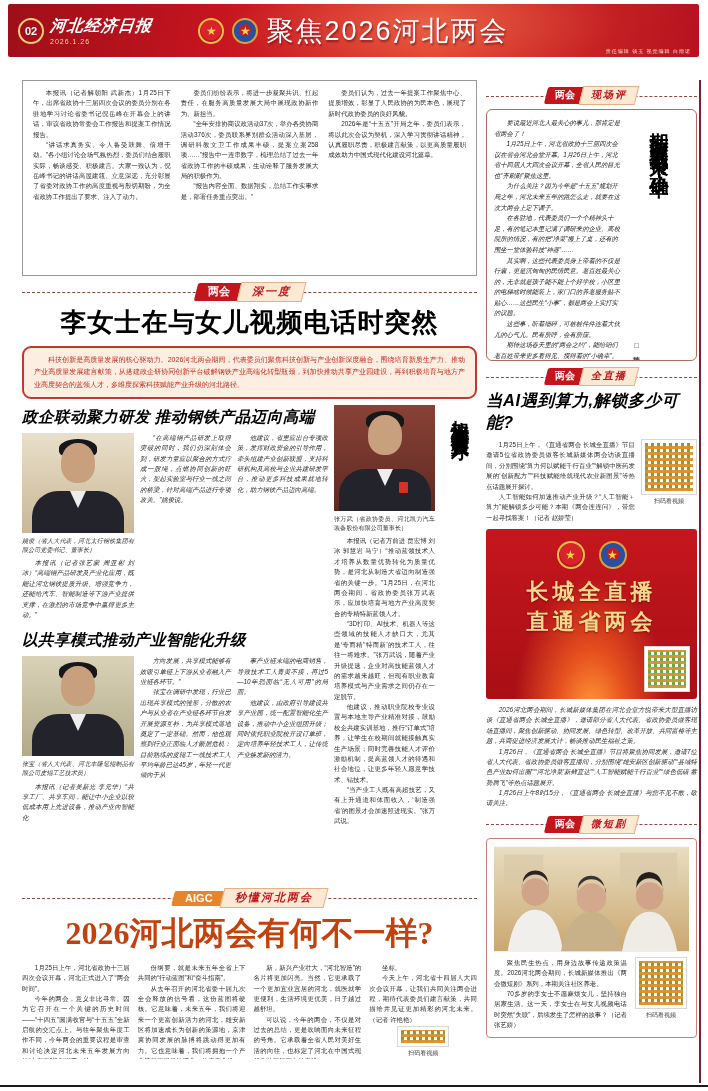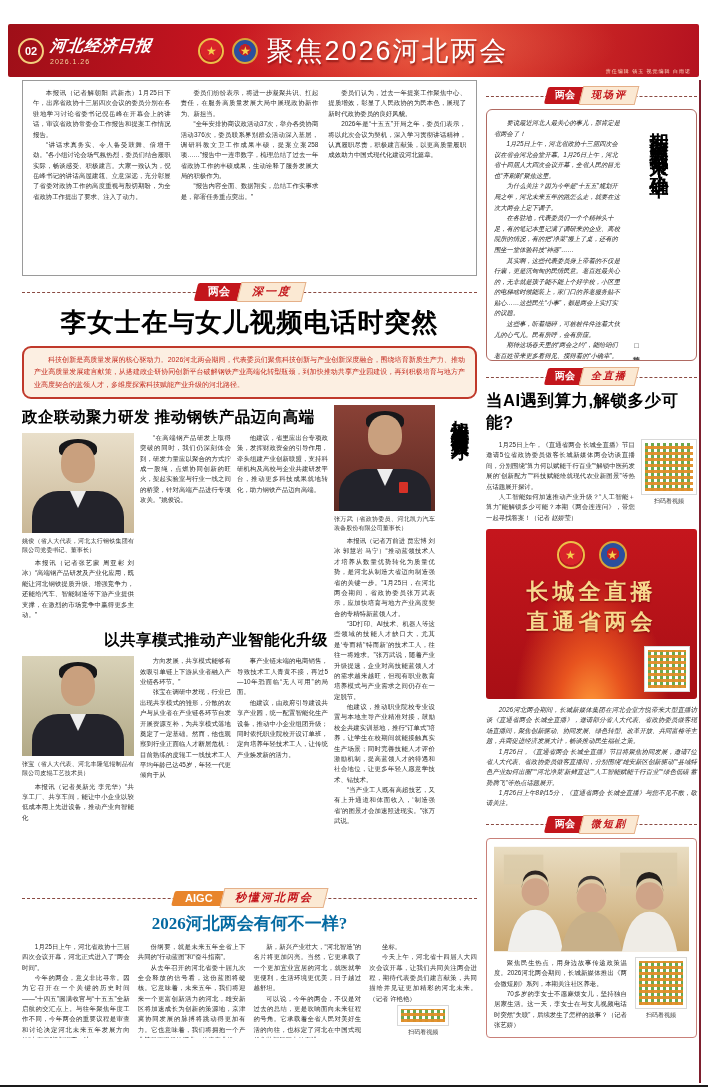--- a/index.html
+++ b/index.html
@@ -1,19 +1,19 @@
 <!DOCTYPE html>
 <html><head>
 <meta charset="utf-8">
 <style>
   html,body{margin:0;padding:0;background:#fff;}
   .page{position:relative;width:708px;height:1091px;background:#fff;overflow:hidden;
         font-family:"Liberation Sans",sans-serif;color:#222;}
   
-  .banner{position:absolute;left:8px;right:9px;top:24px;height:53px;border-radius:2px;
+  .banner{position:absolute;left:8px;right:9px;top:4px;height:53px;border-radius:2px;
     background:linear-gradient(100deg,#9e0f18 0%,#c51420 30%,#e23a28 62%,#b41220 100%);
     display:flex;align-items:center;overflow:hidden;}
   .banner::after{content:"";position:absolute;left:30%;top:-40px;width:420px;height:120px;
     background:radial-gradient(ellipse at center,rgba(255,210,160,.25),transparent 65%);}
   .banner-left{display:flex;align-items:center;gap:6px;padding-left:10px;z-index:2;}
   .pagenum{width:22px;height:22px;border:2px solid #f3cf7d;border-radius:50%;color:#fff;
     font-size:11px;font-weight:700;display:flex;align-items:center;justify-content:center;}
   .paper-name{color:#fff;font-family:"Liberation Serif",serif;font-style:italic;
     font-weight:900;font-size:16px;letter-spacing:1px;transform:skewX(-6deg);}
   .paper-date{color:#f3d9a0;font-size:7px;margin-top:1px;letter-spacing:1px;}
@@ -61,21 +61,21 @@
     padding:1px 12px 2px;transform:skewX(-14deg);margin-left:-3px;letter-spacing:2px;z-index:1;}
   .tab-sub>span{display:inline-block;transform:skewX(14deg);}
   .tab-orange{background:#e8852c;}
   .tab-sm .tab-main,.tab-sm .tab-sub{font-size:10px;padding:1px 9px 2px;}
   
   .dd-headline{text-align:center;font-family:"Liberation Serif",serif;font-weight:900;
     font-size:26px;color:#000;margin:2px 0 6px;letter-spacing:1px;}
   .lede-box{border:2px solid #c0392b;border-radius:9px;background:#fcefe2;color:#c22a1e;
     font-size:7px;line-height:1.75;text-align:justify;padding:6px 10px;margin-bottom:6px;}
   .dd-grid{display:flex;gap:6px;height:478px;overflow:hidden;}
-  .dd-left{width:306px;flex:0 0 auto;}
+  .dd-left{width:306px;flex:0 0 auto;font-style:italic;}
   .dd-mid{width:101px;flex:0 0 auto;overflow:hidden;}
   .dd-vert{flex:1;display:flex;justify-content:center;}
   .sub-head{font-weight:900;font-size:15.5px;color:#000;margin:2px 0 5px;letter-spacing:.5px;}
   .art-row{display:flex;gap:6px;}
   .pcol{width:112px;flex:0 0 auto;}
   .tcol{flex:1;min-width:0;}
   .caption{font-size:6.1px;line-height:1.5;color:#333;margin:3px 0 4px;text-align:justify;}
   .vert-head{writing-mode:vertical-rl;font-family:"Liberation Serif",serif;font-weight:900;
     font-size:18px;letter-spacing:2px;line-height:1.1;height:258px;color:#000;}
   
@@ -99,41 +99,41 @@
       repeating-linear-gradient(90deg,#6aa84f 0 3px,#fff 3px 6px);}
   .qr-cap{font-size:6px;color:#444;text-align:center;margin-top:3px;text-indent:0;}
   
   .review-box{border:1px solid #b06a62;border-radius:6px;padding:8px 7px;display:flex;gap:5px;
     height:252px;box-sizing:border-box;overflow:hidden;margin-bottom:2px;}
   .review-text{flex:1;min-width:0;font-size:6.3px;line-height:1.68;}
   .review-right{width:60px;flex:0 0 auto;display:flex;justify-content:center;position:relative;}
   .review-head{writing-mode:vertical-rl;font-family:"Liberation Serif",serif;font-weight:900;
     font-size:19px;letter-spacing:3px;line-height:1.25;height:232px;color:#000;}
   .review-author{position:absolute;left:2px;bottom:2px;writing-mode:vertical-rl;font-size:7.5px;color:#333;}
-  .live-head{font-weight:900;font-size:16.5px;color:#000;margin:3px 0 6px;letter-spacing:.5px;}
+  .live-head{font-weight:900;font-size:16.5px;color:#000;margin:3px 0 6px;letter-spacing:.5px;font-style:italic;}
   .live-row{display:flex;gap:6px;margin-bottom:6px;}
   .live-txt{flex:1;min-width:0;}
   .qr-block{width:56px;flex:0 0 auto;display:flex;flex-direction:column;align-items:center;}
   
   .poster{position:relative;height:170px;border-radius:3px;overflow:hidden;margin-bottom:6px;
     background:radial-gradient(ellipse at 50% 108%,#ff9d3a 0%,#e8541f 22%,transparent 52%),
                linear-gradient(180deg,#c5161d,#a80f15);}
   .poster-emblems{display:flex;justify-content:center;gap:14px;padding-top:12px;}
   .poster-emblems .emblem{width:28px;height:28px;}
   .poster-title{color:#f7d98e;font-weight:900;font-size:22px;letter-spacing:4px;
     text-align:center;line-height:1.35;margin-top:8px;text-shadow:0 1px 2px rgba(90,0,0,.6);}
   .poster-qr{position:absolute;right:8px;bottom:8px;width:44px;height:44px;}
   
   .drama-box{border:1.5px solid #c98079;border-radius:4px;padding:7px;box-sizing:border-box;}
   .drama-head{text-align:center;font-weight:900;font-size:14.5px;color:#000;margin:0 0 6px;}
   .group-photo{width:100%;height:106px;display:block;margin-bottom:6px;}
   .drama-row{display:flex;gap:6px;}
   
   .aigc-headline{text-align:center;font-family:"Liberation Serif",serif;font-weight:900;
-    font-size:17px;color:#0369a1;margin:2px 0 7px;}
+    font-size:32px;color:#c2410c;margin:2px 0 7px;}
   .aigc-cols{display:flex;gap:8px;height:96px;overflow:hidden;}
   .aigc-cols>div{flex:1;min-width:0;}
   .aigc-last{display:flex;flex-direction:column;}
   .aigc-last .qr{align-self:center;margin-top:2px;}
 </style>
 </head>
 <body>
 
 <div class="page">
 
@@ -203,21 +203,21 @@
               </div>
             </div>
             <div class="tcol body-txt">
               <p>“在高端钢产品研发上取得突破的同时，我们仍深刻体会到，研发力量应以聚合的方式拧成一股绳，点燃协同创新的旺火，架起实验室与行业一线之间的桥梁，针对高端产品进行专项攻关。”姚俊说。</p>
             </div>
             <div class="tcol body-txt">
               <p>他建议，省里应出台专项政策，发挥财政资金的引导作用，牵头组建产业创新联盟，支持科研机构及高校与企业共建研发平台，推动更多科技成果就地转化，助力钢铁产品迈向高端。</p>
             </div>
           </div>
 
-          <h3 class="sub-head" style="margin-top:10px;text-align:right;">以共享模式推动产业智能化升级</h3>
+          <h3 class="sub-head" style="margin-top:10px;">以共享模式推动产业智能化升级</h3>
           <div class="art-row">
             <div class="pcol">
               <div class="photo bg-olive">
                 <span class="hair"></span>
                 <span class="head"></span>
                 <span class="torso"></span>
               </div>
               <div class="caption">张宝（省人大代表、河北丰隆笔辊制品有限公司皮辊工艺技术员）</div>
               <div class="body-txt">
                 <p>本报讯（记者吴新光 李元华）“共享工厂、共享车间，能让中小企业以较低成本用上先进设备，推动产业向智能化</p>

